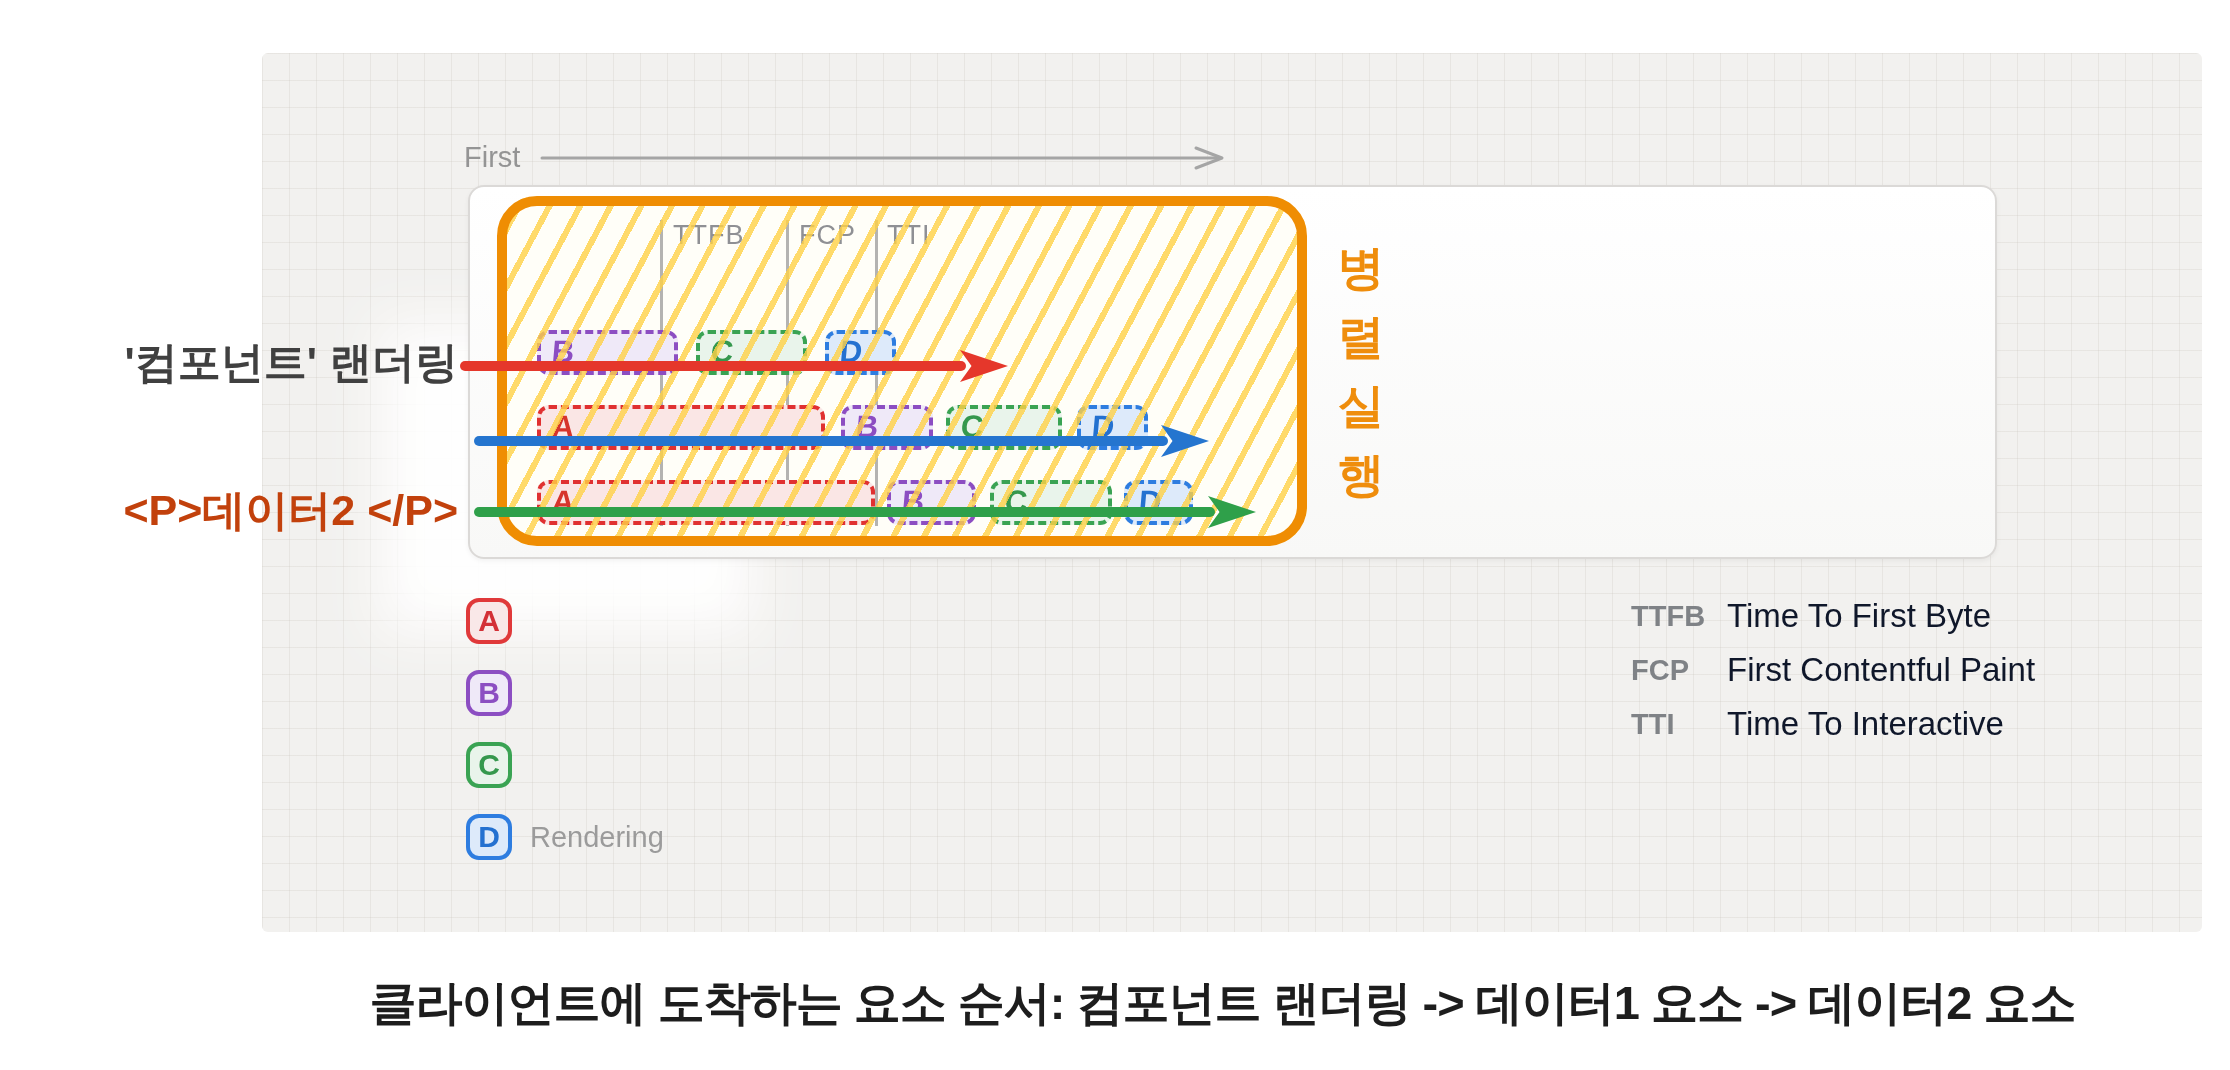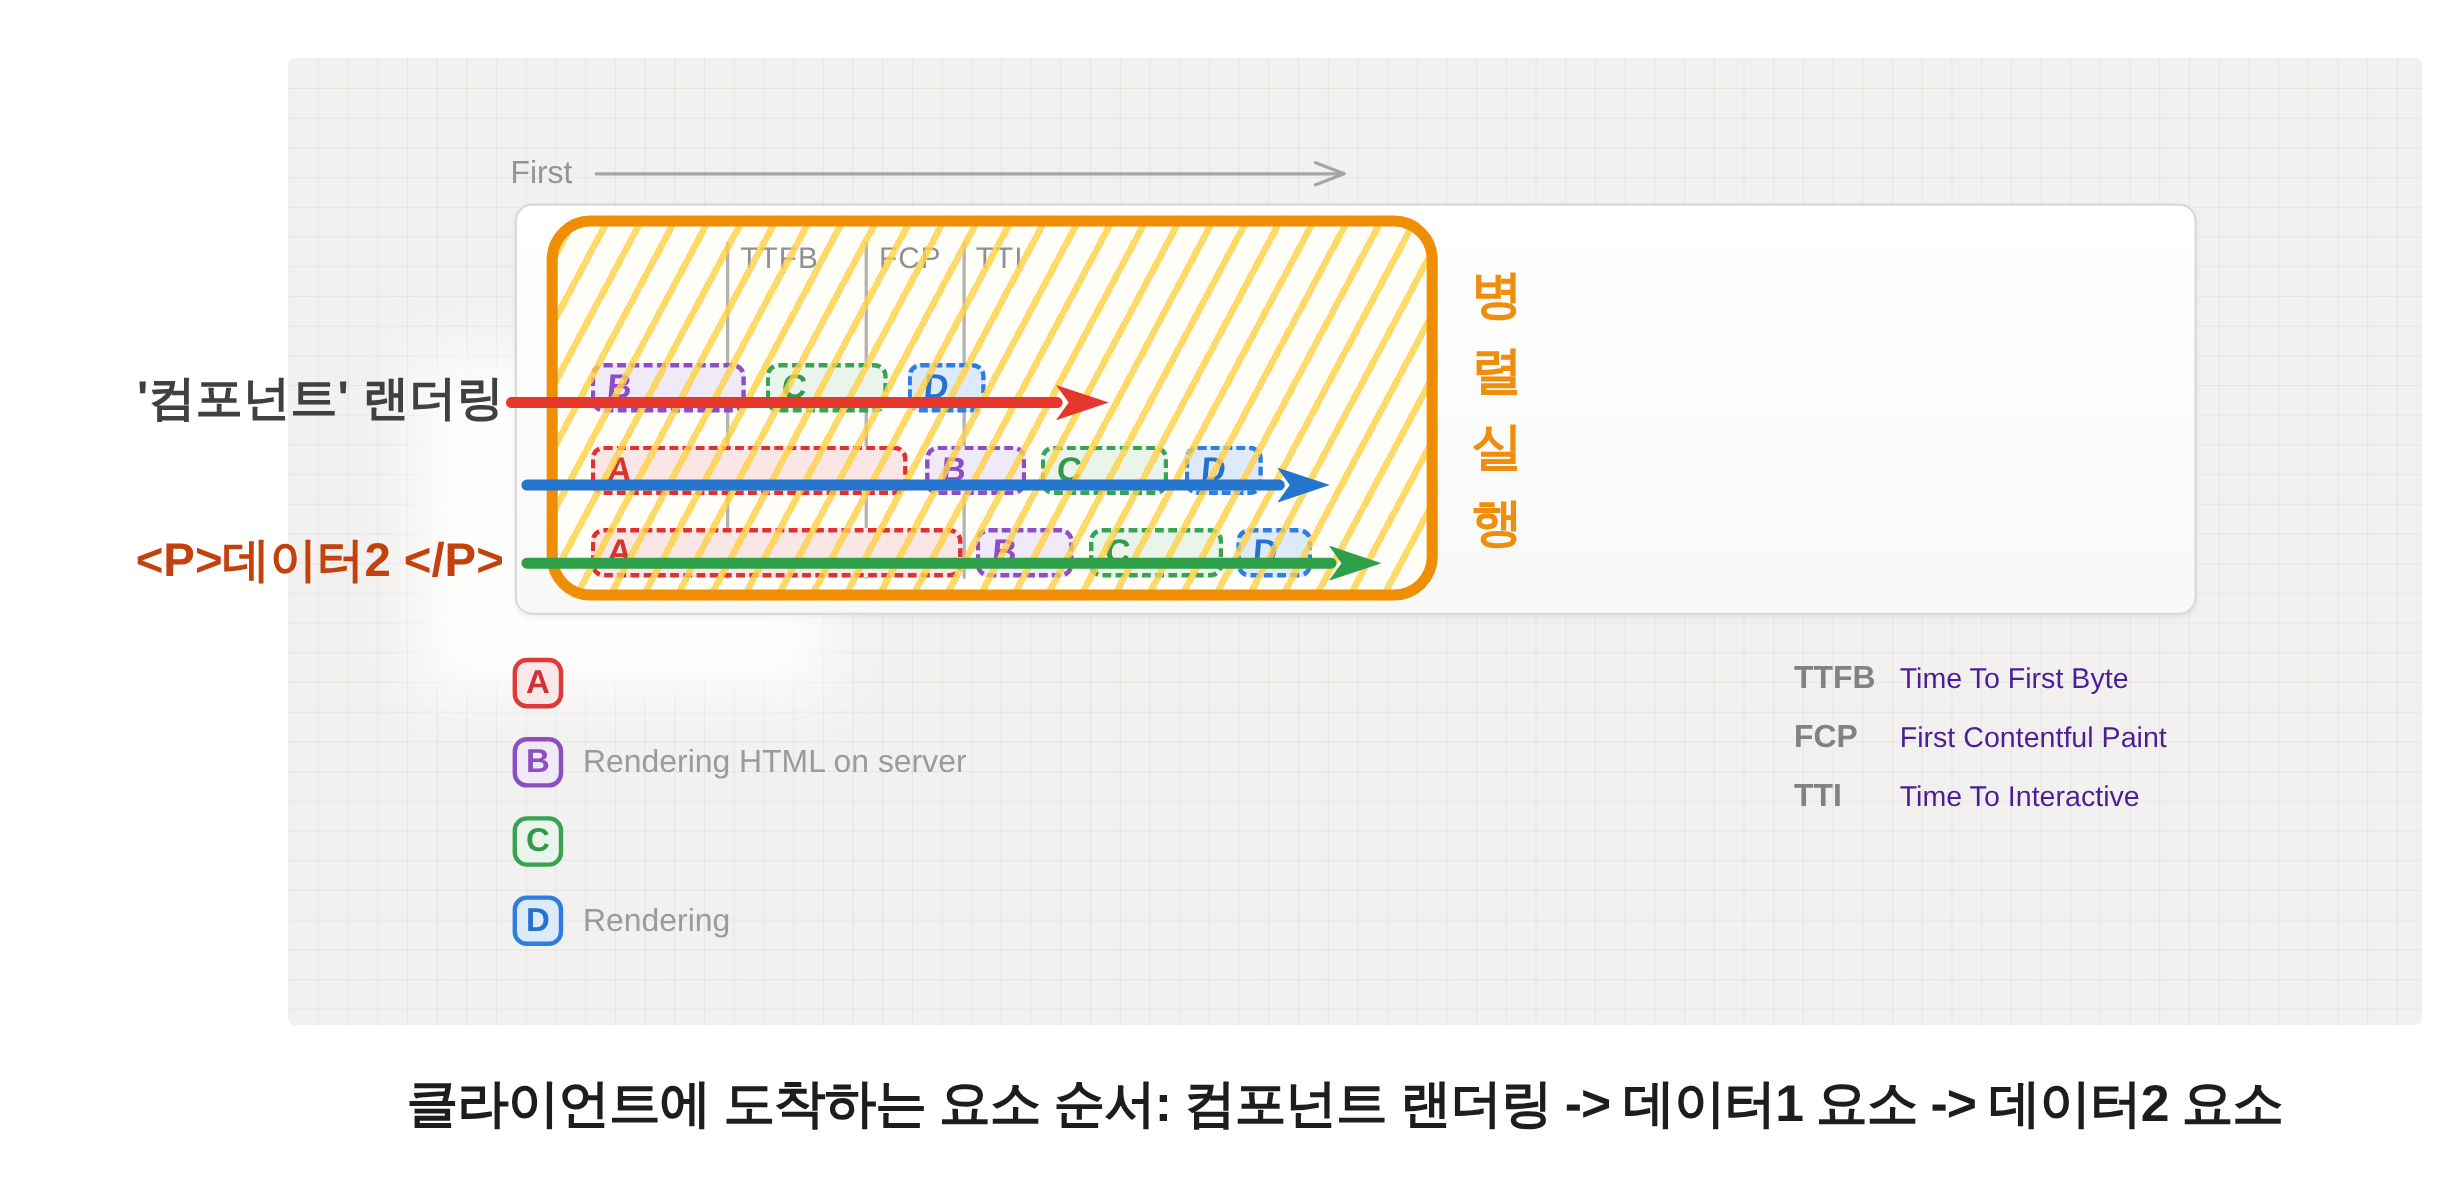--- a/index.html
+++ b/index.html
@@ -75,21 +75,21 @@
   .badge.a{border-color:#e0393a;background:#f9e8e8;color:#d33036;}
   .badge.b{border-color:#8c4ec2;background:#efe9f8;color:#8c4ec2;}
   .badge.c{border-color:#3aa353;background:#e9f4eb;color:#35984d;}
   .badge.d{border-color:#2e7de0;background:#ddeafa;color:#2471d0;}
   .legend-item .txt{margin-left:18px;font-size:29px;color:#9b9b9b;}
 
   
   .metrics{position:absolute;left:1631px;top:600px;z-index:2;}
   .metric-row{display:flex;height:32px;margin-bottom:22px;align-items:center;}
   .metric-abbr{width:96px;font-size:29px;font-weight:bold;color:#7f8286;}
-  .metric-desc{font-size:26px;color:#4c1d95;white-space:nowrap;}
+  .metric-desc{font-size:33px;color:#0f172a;white-space:nowrap;}
 
   
   .caption{position:absolute;left:230px;right:15px;top:972px;text-align:center;
     font-size:47px;font-weight:bold;color:#1d1d1d;letter-spacing:-1px;z-index:2;
     white-space:nowrap;}
 </style>
 </head>
 <body>
 
 <div class="stage">
@@ -168,21 +168,20 @@
     <span>실</span>
     <span>행</span>
   </div>
 
   <div class="legend">
     <div class="legend-item">
       <div class="badge a">A</div>
     </div>
     <div class="legend-item">
       <div class="badge b">B</div>
-      <div class="txt">Rendering HTML on server</div>
     </div>
     <div class="legend-item">
       <div class="badge c">C</div>
     </div>
     <div class="legend-item">
       <div class="badge d">D</div>
       <div class="txt">Rendering</div>
     </div>
   </div>
 

